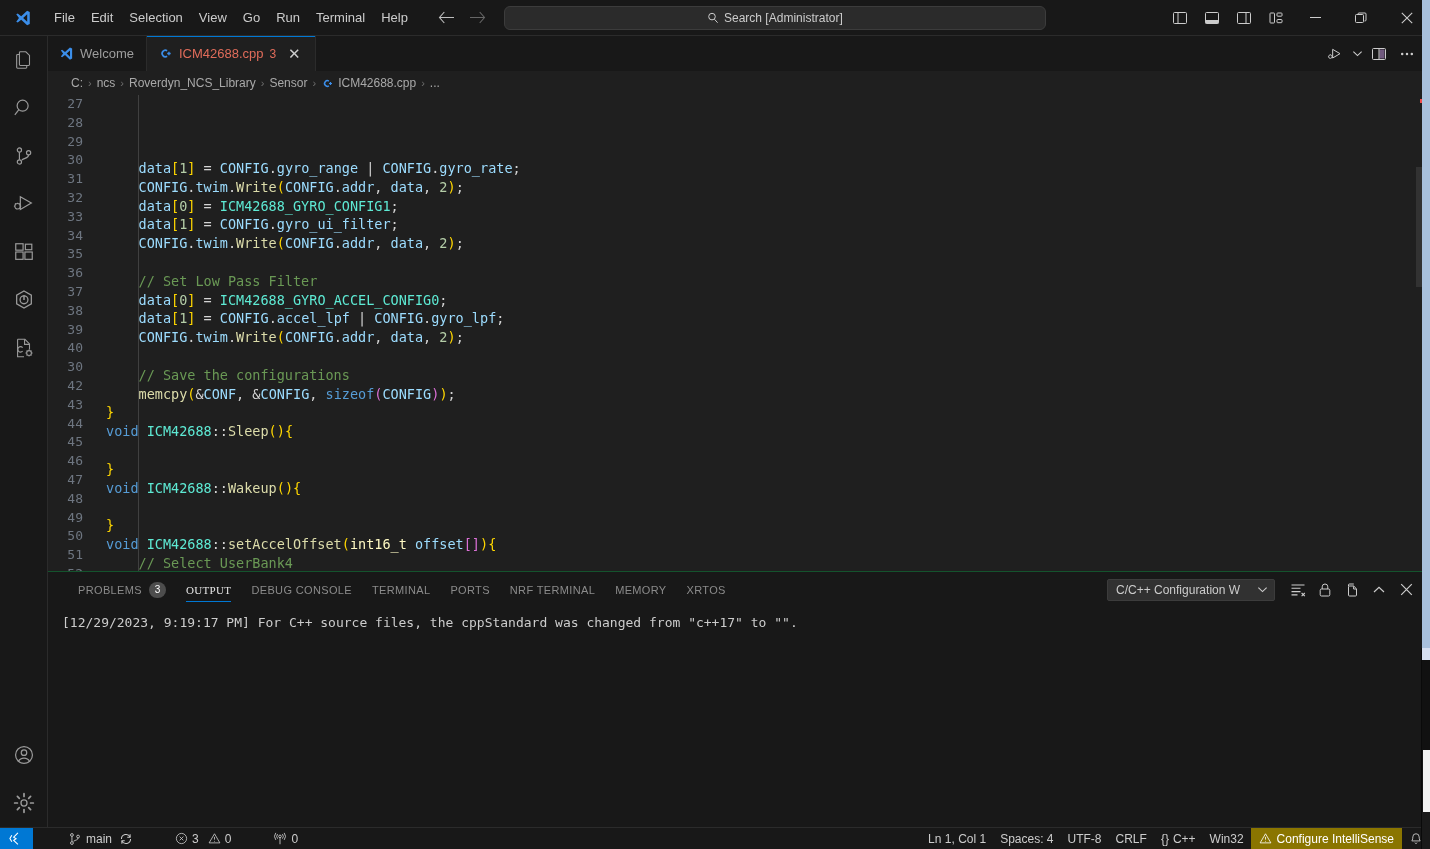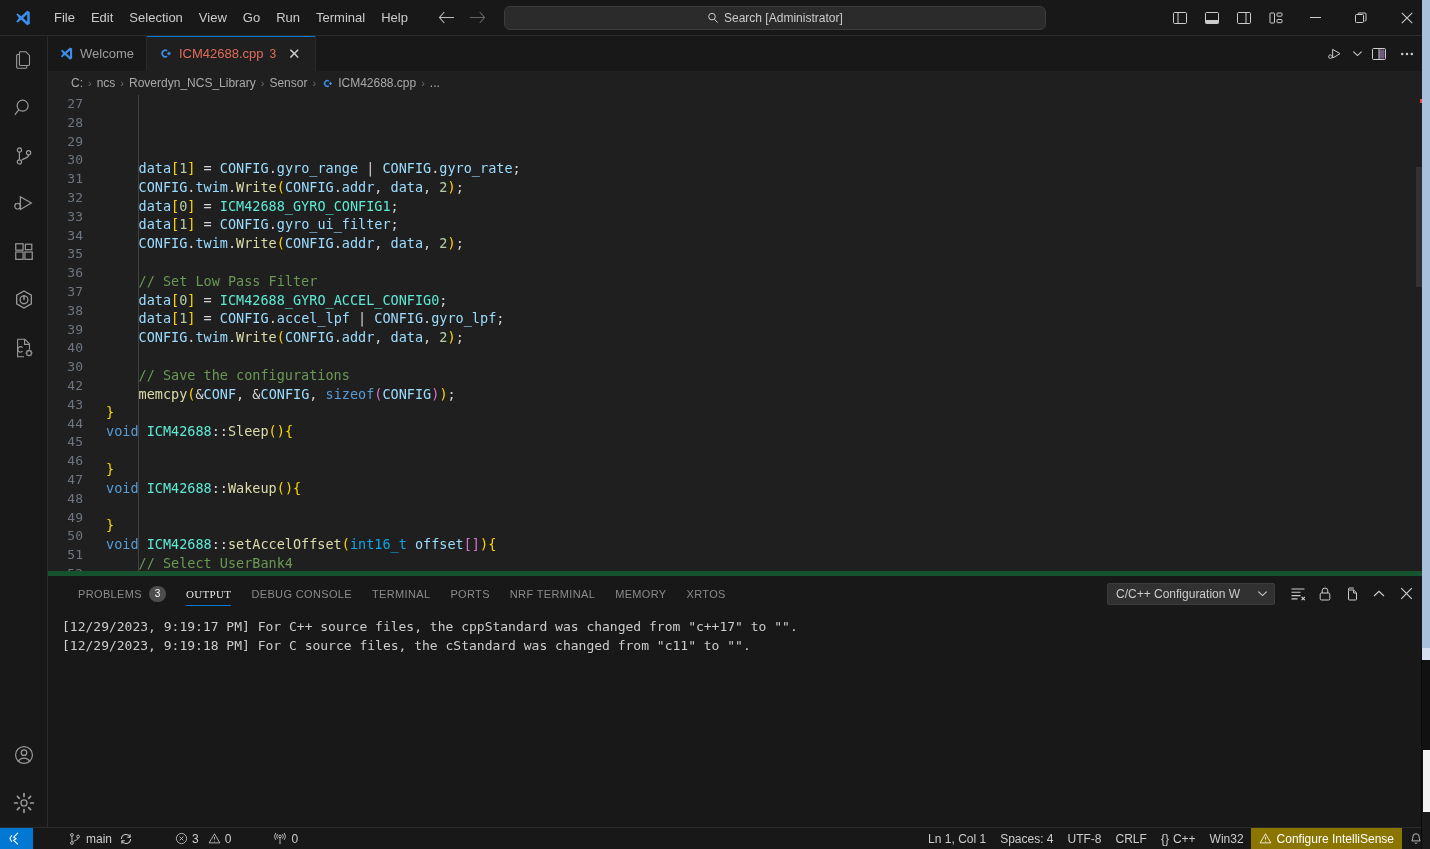--- a/index.html
+++ b/index.html
@@ -86,39 +86,39 @@
   .codebody {
     flex: 1; position: relative; font-family: "DejaVu Sans Mono", monospace; font-size: 13.5px;
     color: #cccccc; padding-left: 10px; white-space: pre; min-width: 0;
   }
   .codebody .cl { height: 18.8px; line-height: 18.8px; }
   .indent-guide {
     position: absolute; top: 0; bottom: 0; width: 1px; background: #404040;
   }
   
   .t-kw      { color: #569cd6; }
-  .t-type    { color: #0ea5e9; }
+  .t-type    { color: #fef9c3; }
   .t-cmt     { color: #6a9955; }
   .t-var     { color: #9cdcfe; }
   .t-num     { color: #b5cea8; }
   .t-op      { color: #d4d4d4; }
   .t-p1      { color: #ffd700; }
   .t-p2      { color: #da70d6; }
   .t-method  { color: #dcdcaa; }
   .t-plain   { color: #5eead4; }
 
   
   .ed-scroll {
     position: absolute; right: 0; top: 0; bottom: 0; width: 14px; background: transparent;
   }
   .ed-slider { position: absolute; right: 0; width: 14px; background: #4f4f4f66; }
   .ed-marker { position: absolute; right: 1px; width: 9px; height: 4px; background: #f14c4c; }
 
   
-  .panel { height: 256px; min-height: 256px; background: #181818; display: flex; flex-direction: column; border-top: 5px solid #14532d; }
+  .panel { height: 256px; min-height: 256px; background: #181818; display: flex; flex-direction: column; border-top: 1px solid #14532d; }
   .panel-header { height: 35px; min-height: 35px; display: flex; align-items: stretch; padding-left: 20px; }
   .ptab {
     display: flex; align-items: center; gap: 7px; padding: 0 10px; font-size: 11px; letter-spacing: .35px;
     color: #8b8b8b; text-transform: uppercase; position: relative;
   }
   .ptab.active { color: #e7e7e7; font-family: Liberation Serif, serif; }
   .ptab.active::after {
     content: ""; position: absolute; left: 10px; right: 10px; bottom: 5px; height: 1px; background: #0078d4;
   }
   .pbadge {
@@ -493,21 +493,20 @@
             </div>
             <div class="pa-btn">
               <svg width="13" height="13" viewBox="0 0 13 13">
                   <path d="M1.2 1.2l10.6 10.6M11.8 1.2L1.2 11.8" stroke="#cccccc" stroke-width="1.2"></path>
                 </svg>
             </div>
           </div>
         </div>
         <div class="panel-body">
           <div class="outline">[12/29/2023, 9:19:17 PM] For C++ source files, the cppStandard was changed from "c++17" to "".</div>
-          <div class="outline">[12/29/2023, 9:19:18 PM] For C source files, the cStandard was changed from "c11" to "".</div>
         </div>
       </div>
     </div>
   </div>
 
   <div class="statusbar">
     <div class="remote">
       <svg width="15" height="15" viewBox="0 0 16 16">
           <path d="M9.5 2 5 6.5l2.5 1.8L5 10l4.5 4.2" stroke="#ffffff" stroke-width="1.2" fill="none"></path>
           <path d="M3 4.5 1 8l2 3.5" stroke="#ffffff" stroke-width="1.2" fill="none"></path>

